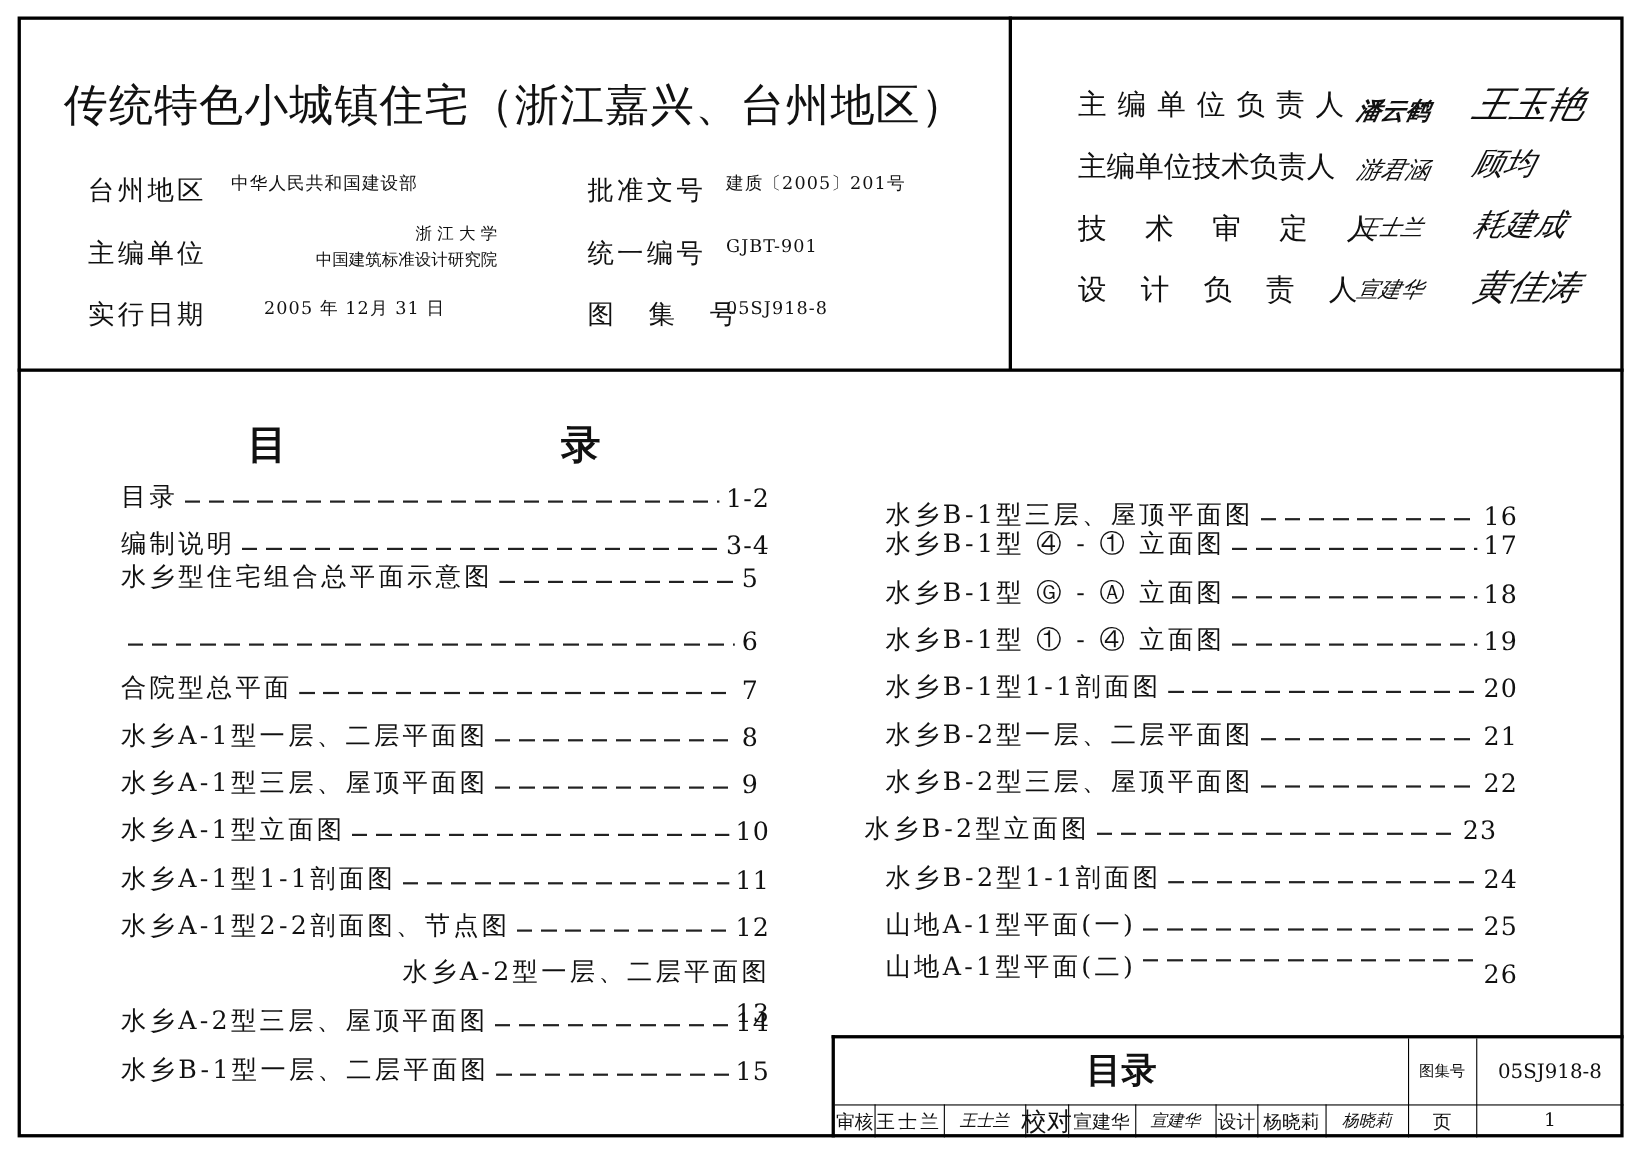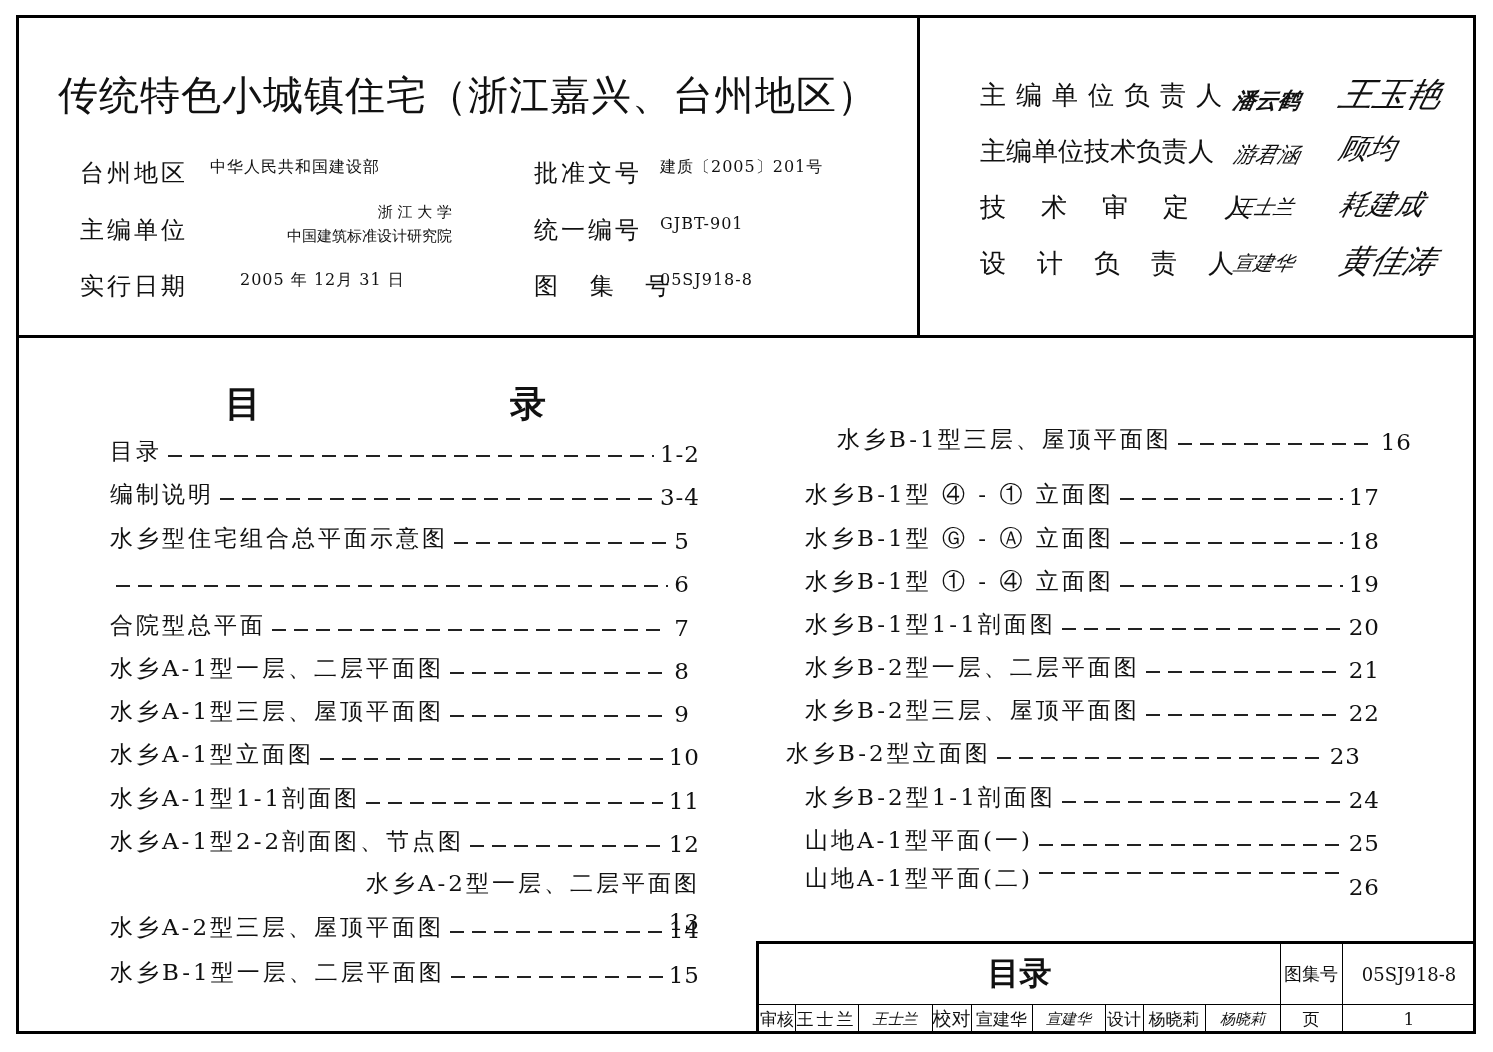--- a/index.html
+++ b/index.html
@@ -94,21 +94,21 @@
   <div class="toc-item" style="left:110px; top:435px; width:590px;">
       <span class="label">目录</span>
       <span class="leader"></span>
       <span class="page">1-2</span>
     </div>
   <div class="toc-item" style="left:110px; top:478px; width:590px;">
       <span class="label">编制说明</span>
       <span class="leader"></span>
       <span class="page">3-4</span>
     </div>
-  <div class="toc-item" style="left:110px; top:522px; width:580px;">
+  <div class="toc-item" style="left:110px; top:508px; width:580px;">
       <span class="label">水乡型住宅组合总平面示意图</span>
       <span class="leader"></span>
       <span class="page">5</span>
     </div>
   <div class="toc-item" style="left:110px; top:565px; width:580px;">
       <span class="leader"></span>
       <span class="page">6</span>
     </div>
   <div class="toc-item" style="left:110px; top:609px; width:580px;">
       <span class="label">合院型总平面</span>
@@ -151,21 +151,21 @@
       <span class="page">14</span>
     </div>
   <div class="toc-item" style="left:110px; top:956px; width:590px;">
       <span class="label">水乡B-1型一层、二层平面图</span>
       <span class="leader"></span>
       <span class="page">15</span>
     </div>
 </div>
 
 <div>
-  <div class="toc-item" style="left:805px; top:423px; width:575px;margin-left:32px;">
+  <div class="toc-item" style="left:805px; top:451px; width:575px;">
       <span class="label">水乡B-1型三层、屋顶平面图</span>
       <span class="leader"></span>
       <span class="page">16</span>
     </div>
   <div class="toc-item" style="left:805px; top:478px; width:575px;">
       <span class="label">水乡B-1型 ④ - ① 立面图</span>
       <span class="leader"></span>
       <span class="page">17</span>
     </div>
   <div class="toc-item" style="left:805px; top:522px; width:575px;">
@@ -223,27 +223,27 @@
   <div class="tb-line-v" style="left:36px; top:60px; height:30px;"></div>
   <div class="tb-line-v" style="left:99px; top:60px; height:30px;"></div>
   <div class="tb-line-v" style="left:173px; top:60px; height:30px;"></div>
   <div class="tb-line-v" style="left:212px; top:60px; height:30px;"></div>
   <div class="tb-line-v" style="left:273px; top:60px; height:30px;"></div>
   <div class="tb-line-v" style="left:346px; top:60px; height:30px;"></div>
   <div class="tb-line-v" style="left:384px; top:60px; height:30px;"></div>
   <div class="tb-line-v" style="left:446px; top:60px; height:30px;"></div>
 
   <div class="tb-cell" style="left:0; top:0; width:521px; height:60px; font-size:32px; font-family:'DejaVu Sans', sans-serif; font-weight:bold;">目录</div>
-  <div class="tb-cell" style="left:521px; top:0; width:62px; height:60px; font-size:18px;">图集号</div>
+  <div class="tb-cell" style="left:521px; top:0; width:62px; height:60px; font-size:14px;">图集号</div>
   <div class="tb-cell" style="left:583px; top:0; width:134px; height:60px; font-size:18px;">05SJ918-8</div>
 
   <div class="tb-cell" style="left:0; top:60px; width:36px; height:30px; font-size:17px;">审核</div>
   <div class="tb-cell" style="left:36px; top:60px; width:63px; height:30px; font-size:17px; letter-spacing:3px;">王士兰</div>
   <div class="tb-cell" style="left:99px; top:60px; width:74px; height:30px; font-size:15px; font-style:italic;">王士兰</div>
-  <div class="tb-cell" style="left:173px; top:60px; width:39px; height:30px; font-size:19px;">校对</div>
+  <div class="tb-cell" style="left:173px; top:60px; width:39px; height:30px; font-size:23px;">校对</div>
   <div class="tb-cell" style="left:212px; top:60px; width:61px; height:30px; font-size:17px;">宣建华</div>
   <div class="tb-cell" style="left:273px; top:60px; width:73px; height:30px; font-size:15px; font-style:italic;">宣建华</div>
   <div class="tb-cell" style="left:346px; top:60px; width:38px; height:30px; font-size:17px;">设计</div>
   <div class="tb-cell" style="left:384px; top:60px; width:62px; height:30px; font-size:17px;">杨晓莉</div>
   <div class="tb-cell" style="left:446px; top:60px; width:75px; height:30px; font-size:15px; font-style:italic;">杨晓莉</div>
   <div class="tb-cell" style="left:521px; top:60px; width:62px; height:30px; font-size:17px;">页</div>
   <div class="tb-cell" style="left:583px; top:60px; width:134px; height:30px; font-size:17px;">1</div>
 </div>
 
 </body></html>

